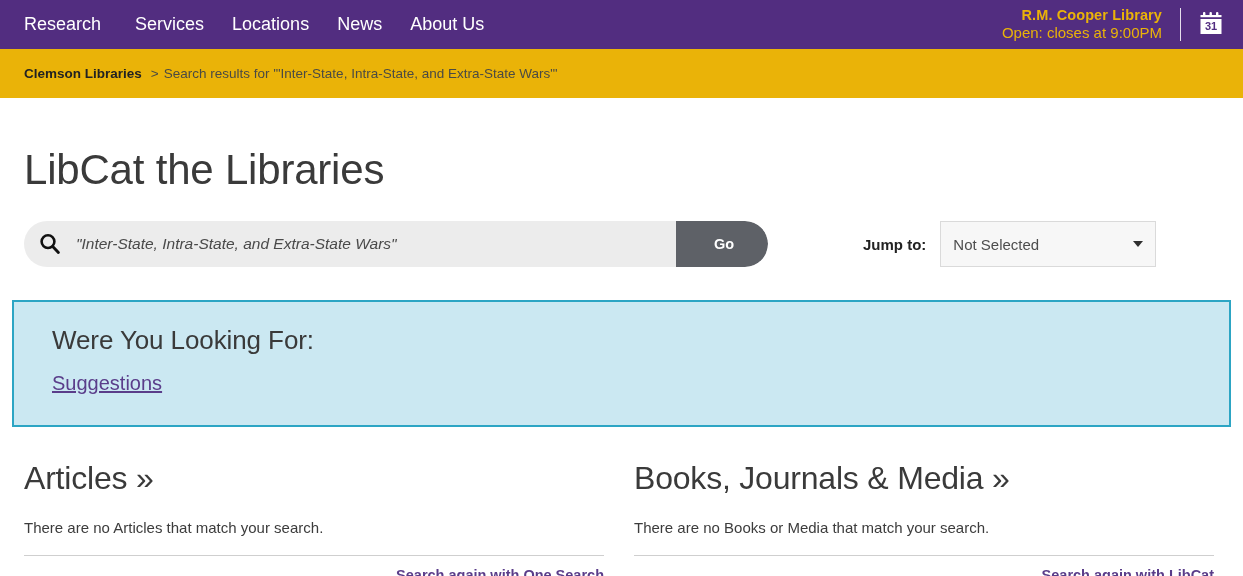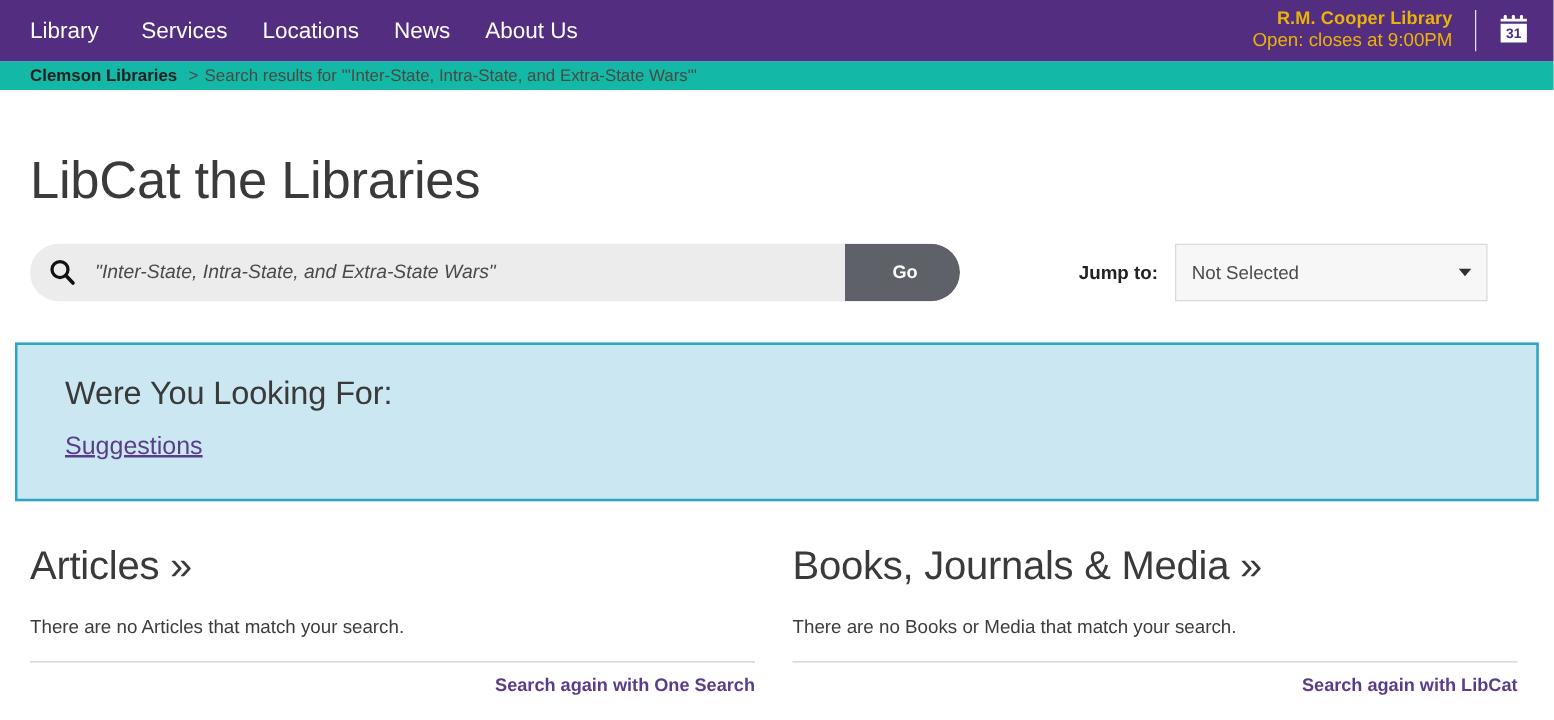--- a/index.html
+++ b/index.html
@@ -75,22 +75,22 @@
     display: flex;
     align-items: center;
     justify-content: center;
     width: 62px;
     height: 49px;
     cursor: pointer;
   }
 
   
   .breadcrumb-bar {
-    height: 23px;
-    background: #14b8a6;
+    height: 49px;
+    background: #eab308;
     display: flex;
     align-items: center;
     padding-left: 24px;
     font-size: 13.5px;
   }
   .crumb-home {
     color: #222222;
     font-weight: bold;
     text-decoration: none;
     cursor: pointer;
@@ -180,21 +180,21 @@
   }
   .jumpto-label {
     font-size: 15px;
     font-weight: bold;
     color: #222222;
     margin-right: 14px;
     white-space: nowrap;
   }
   .jumpto-select {
     position: relative;
-    width: 250px;
+    width: 216px;
     height: 46px;
     border: 1px solid #dadada;
     background: #f7f7f7;
     display: flex;
     align-items: center;
     padding: 0 12px;
     font-size: 15px;
     color: #4d4d4d;
     cursor: pointer;
   }
@@ -266,21 +266,21 @@
     margin-top: 11px;
     cursor: pointer;
   }
 </style>
 </head>
 <body>
 
 <div class="topbar">
 
   <nav class="nav-links">
-    <a class="nav-link">Library</a>
+    <a class="nav-link">Research</a>
     <a class="nav-link">Services</a>
     <a class="nav-link">Locations</a>
     <a class="nav-link">News</a>
     <a class="nav-link">About Us</a>
   </nav>
 
   <div class="topbar-right">
     <div class="library-status">
       <span class="library-name">R.M. Cooper Library</span>
       <span class="library-hours">Open: closes at 9:00PM</span>

